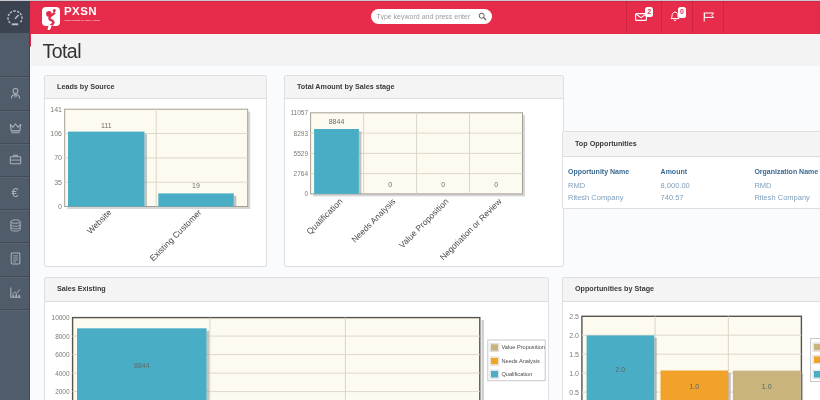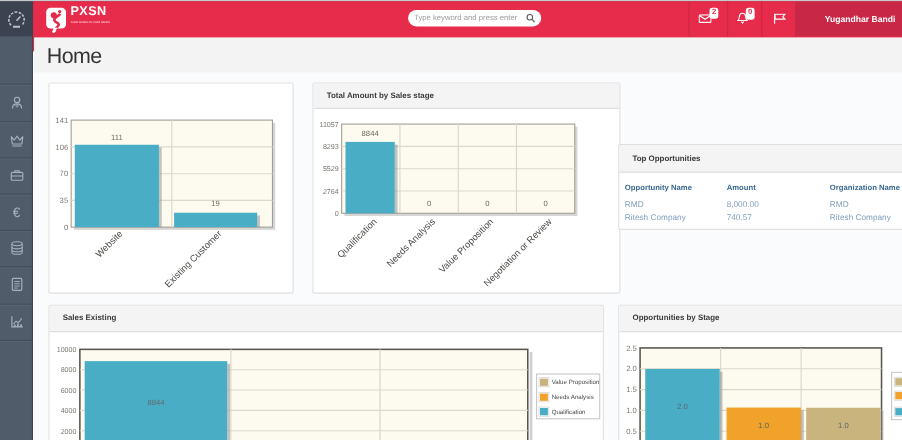--- a/index.html
+++ b/index.html
@@ -87,21 +87,20 @@
     <svg class="abs" style="left:639.5px; top:10.5px" width="10" height="11" viewBox="0 0 10 11">
       <path d="M1,7.6 C2,7 2,4.6 2.2,3.6 C2.5,2 3.6,1.1 5,1.1 C6.4,1.1 7.5,2 7.8,3.6 C8,4.6 8,7 9,7.6 Z" fill="none" stroke="#fff" stroke-width="1"></path>
       <path d="M4,8.6 L5,10 L6,8.6" fill="none" stroke="#fff" stroke-width="1"></path>
     </svg>
     <div class="abs badge" style="left:647.8px; top:7.3px">0</div>
 
     <svg class="abs" style="left:672.5px; top:11.8px" width="12" height="10" viewBox="0 0 12 10">
       <line x1="1.2" y1="0.5" x2="1.2" y2="9.5" stroke="#fff" stroke-width="1"></line>
       <path d="M1.6,1 L10.6,1 L8.6,3.2 L10.6,5.4 L1.6,5.4 Z" fill="none" stroke="#fff" stroke-width="1"></path>
     </svg>
-    <div class="abs" id="userblk">Yugandhar Bandi</div>
   </div>
 
   <div class="abs" id="sidebar">
     <div class="abs" id="sb-top">
       <svg class="abs" style="left:6px; top:10px" width="18" height="16" viewBox="0 0 18 16">
         <path d="M4.05,12.95 A7,7 0 1 1 13.95,12.95" fill="none" stroke="#b9c1c9" stroke-width="1.4" stroke-dasharray="2.4,1.2"></path>
         <line x1="9" y1="8.8" x2="12.6" y2="5" stroke="#b9c1c9" stroke-width="1.4"></line>
         <line x1="5.8" y1="14.3" x2="12.2" y2="14.3" stroke="#b9c1c9" stroke-width="1.9"></line>
       </svg>
     </div>
@@ -151,23 +150,24 @@
     <svg class="abs sb-ic" style="top:285px" viewBox="0 0 16 16">
       <path d="M3,2.6 L3,13 L13.6,13" fill="none" stroke="#a8b2bd" stroke-width="1.1"></path>
       <path d="M4.4,10.4 L7,7.4 L9.2,9 L12.6,4.6" fill="none" stroke="#a8b2bd" stroke-width="1"></path>
       <rect x="5" y="10.8" width="1.6" height="2.2" fill="#a8b2bd"></rect>
       <rect x="8" y="9.8" width="1.6" height="3.2" fill="#a8b2bd"></rect>
       <rect x="11" y="10.4" width="1.6" height="2.6" fill="#a8b2bd"></rect>
     </svg>
   </div>
 
   <div class="abs" id="band"></div>
-  <div class="abs" id="home">Home</div>
+  <div class="abs" id="home">Total</div>
 
   <div class="abs card" id="card1">
+    <div class="hd">Leads by Source</div>
     <svg class="abs" style="left:0; top:23.3px" width="222" height="168" viewBox="0 0 222 168">
       <rect x="22.2" y="12.7" width="183" height="97.3" fill="#8a8a8a" opacity="0.35"></rect>
       <rect x="19.7" y="10.2" width="183" height="97.3" fill="#fdfaf0" stroke="#a39f96" stroke-width="1"></rect>
       <line x1="19.7" y1="34.5" x2="202.7" y2="34.5" stroke="#ddd8cb"></line>
       <line x1="19.7" y1="58.9" x2="202.7" y2="58.9" stroke="#ddd8cb"></line>
       <line x1="19.7" y1="83.2" x2="202.7" y2="83.2" stroke="#ddd8cb"></line>
       <line x1="111.2" y1="10.2" x2="111.2" y2="107.5" stroke="#d9d5c9"></line>
       <rect x="99.5" y="35.1" width="2.5" height="72.4" fill="#8a8a8a" opacity="0.5"></rect>
       <rect x="23" y="32.6" width="76.5" height="74.9" fill="#49aec5"></rect>
       <rect x="188.8" y="96.9" width="2.5" height="10.6" fill="#8a8a8a" opacity="0.5"></rect>

